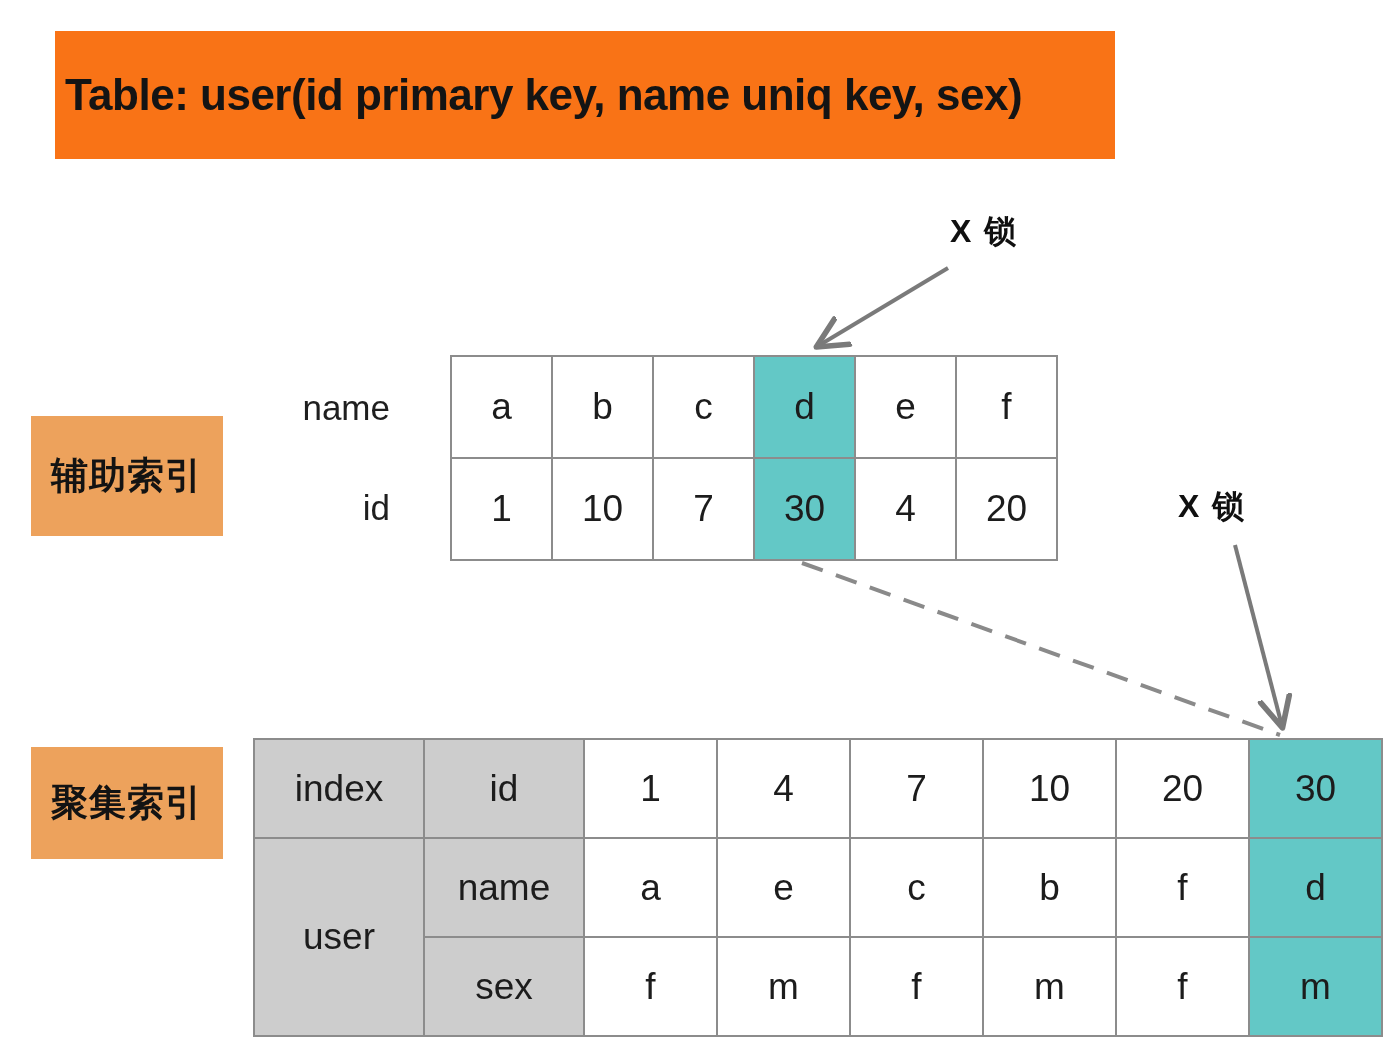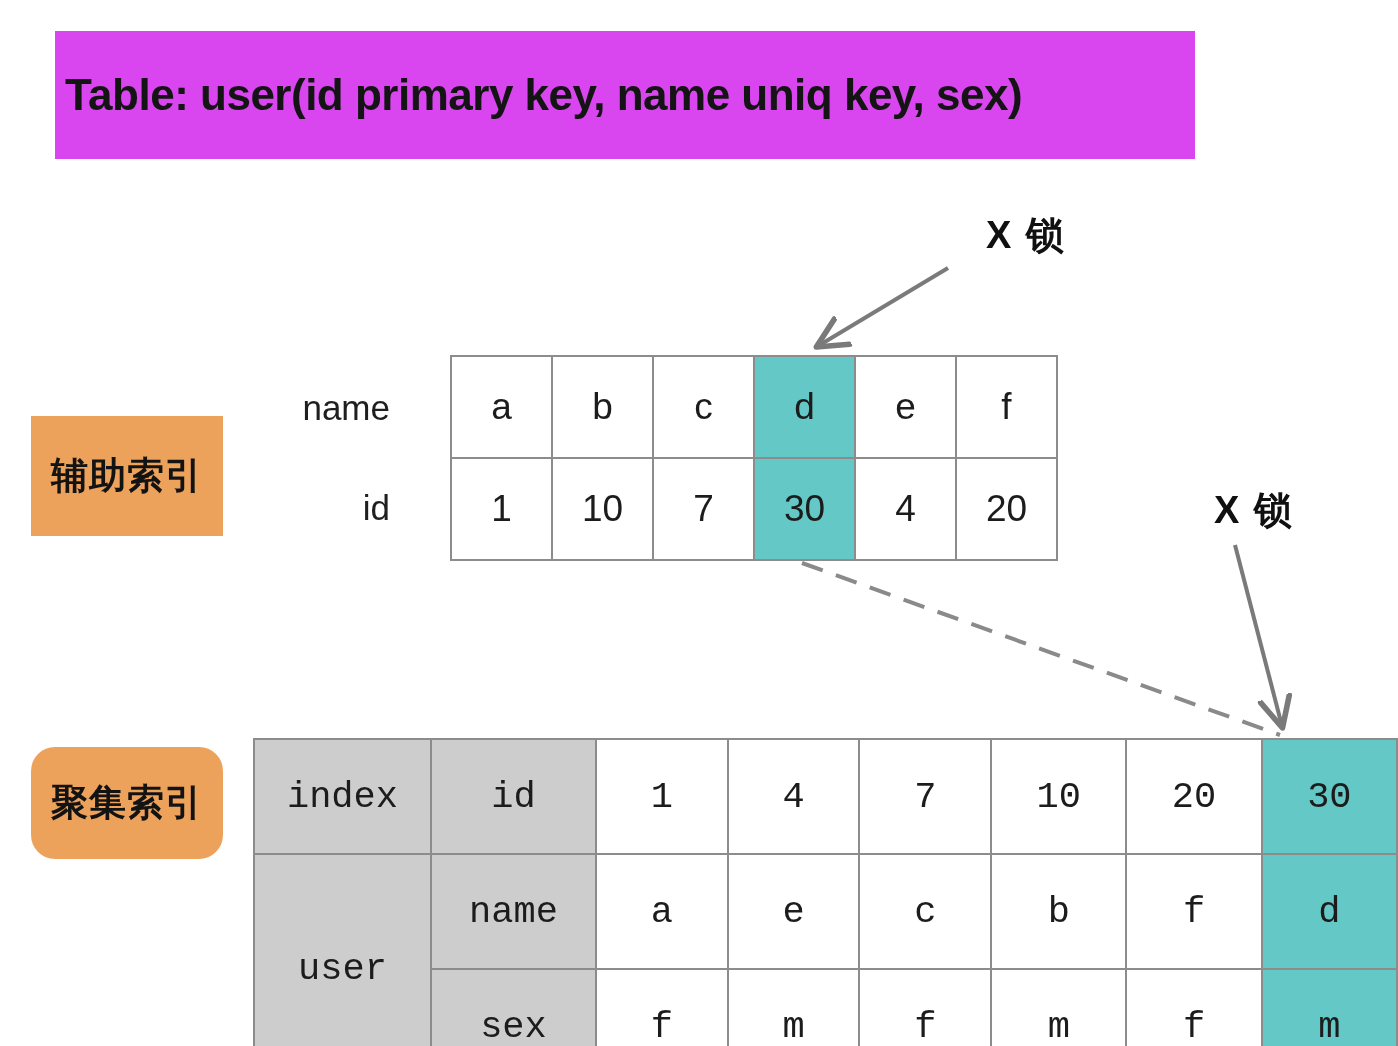--- a/index.html
+++ b/index.html
@@ -18,23 +18,23 @@
     height: 1046px;
     background: #ffffff;
     overflow: hidden;
   }
 
   
   #title-banner {
     position: absolute;
     left: 55px;
     top: 31px;
-    width: 1140px;
+    width: 1060px;
     height: 128px;
-    background: #d946ef;
+    background: #f97316;
     display: flex;
     align-items: center;
     padding-left: 10px;
     box-sizing: border-box;
   }
   #title-banner .title-text {
     font-size: 44px;
     font-weight: 700;
     color: #141414;
     letter-spacing: -0.5px;
@@ -61,21 +61,20 @@
     top: 396px;
     width: 192px;
     height: 120px;
     margin-top: 20px;
   }
   #label-clustered {
     left: 31px;
     top: 747px;
     width: 192px;
     height: 112px;
-    border-radius: 24px;
   }
 
   
   .row-caption {
     position: absolute;
     font-size: 35px;
     color: #1f1f1f;
     text-align: right;
     white-space: nowrap;
   }
@@ -112,37 +111,35 @@
     table-layout: fixed;
   }
   #clustered-table td {
     border: 2px solid #8c8c8c;
     text-align: center;
     vertical-align: middle;
     font-size: 37px;
     color: #1c1c1c;
     background: #ffffff;
     height: 97px;
-    padding: 8px;
-    font-family: Liberation Mono, monospace;
+    padding: 0;
   }
   #clustered-table td.grp  { width: 168px; background: #cdcdcd; }
   #clustered-table td.sub  { width: 158px; background: #cdcdcd; }
   #clustered-table td.cell { width: 131px; }
   #clustered-table td.hl   { background: #63c8c6; }
 
   
   .annot {
     position: absolute;
-    font-size: 38px;
+    font-size: 32px;
     font-weight: 700;
     color: #101010;
     white-space: nowrap;
     letter-spacing: 2px;
-    margin-left: 36px;
   }
   #annot-lock-1 { left: 950px; top: 210px; }
   #annot-lock-2 { left: 1178px; top: 485px; }
 
   #overlay-svg {
     position: absolute;
     left: 0;
     top: 0;
     width: 1398px;
     height: 1046px;

